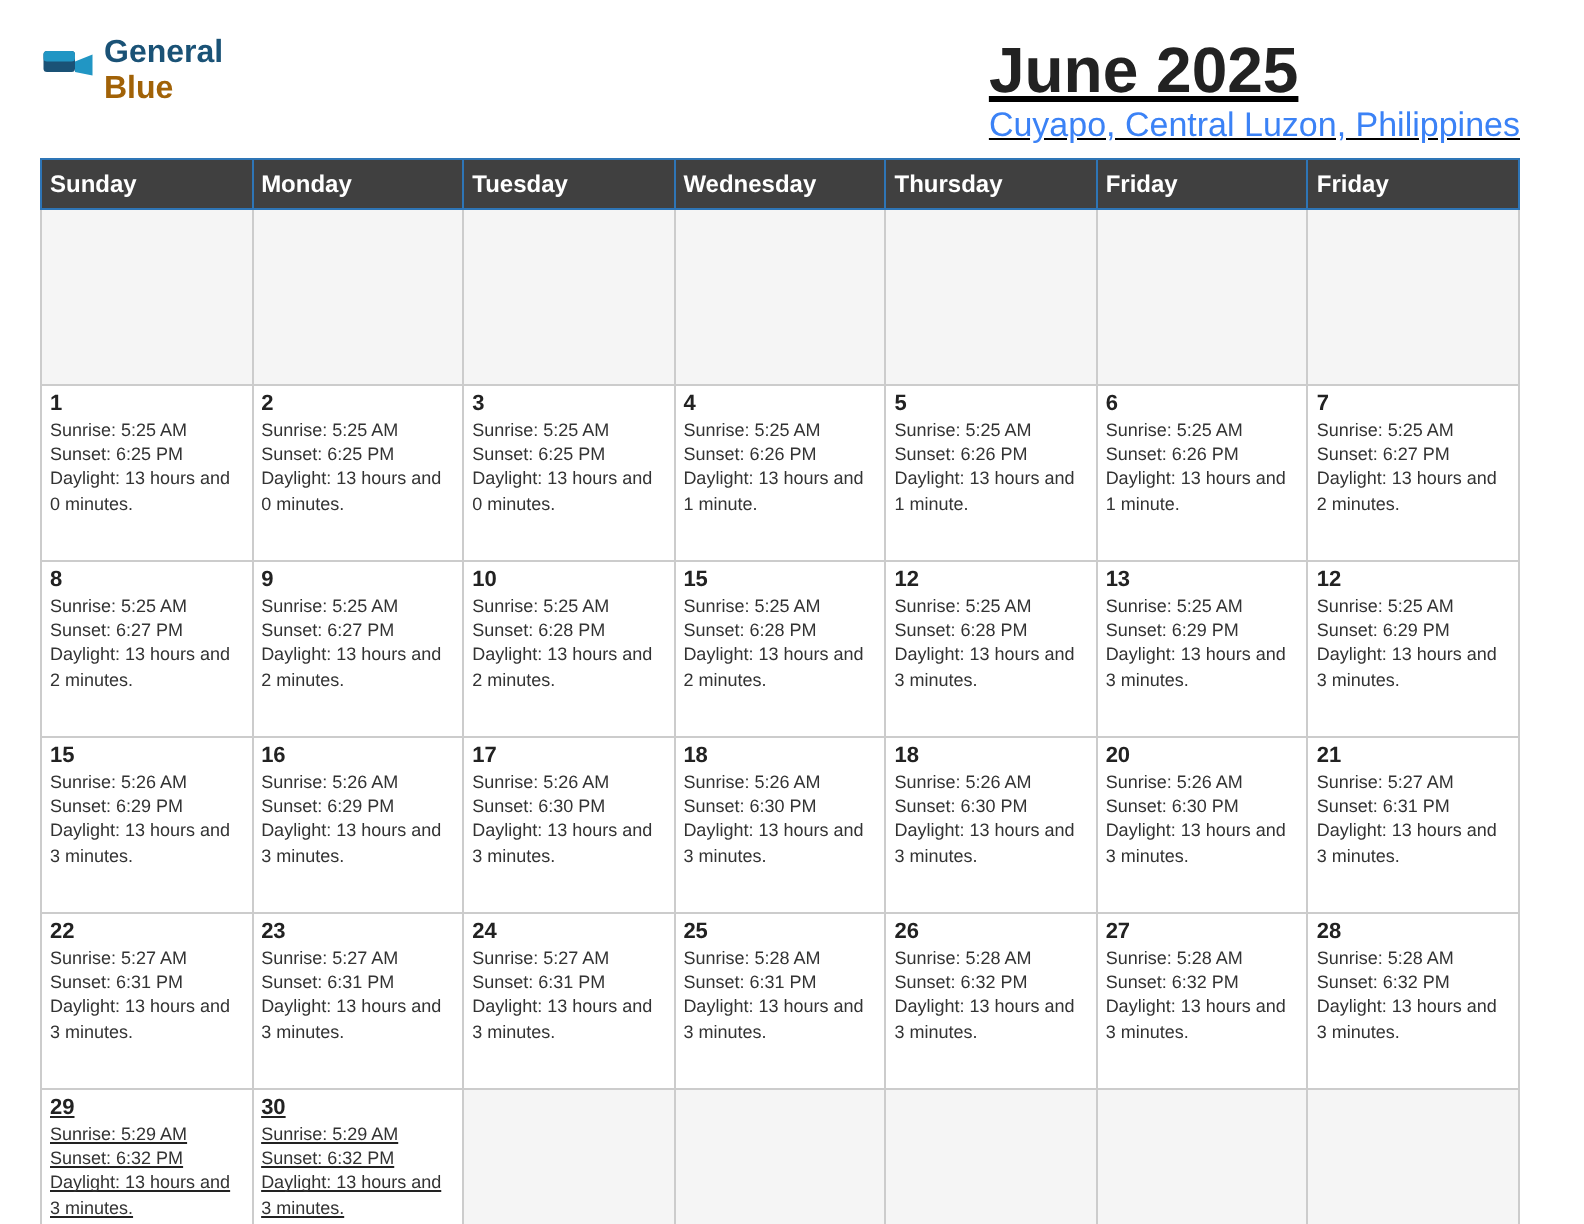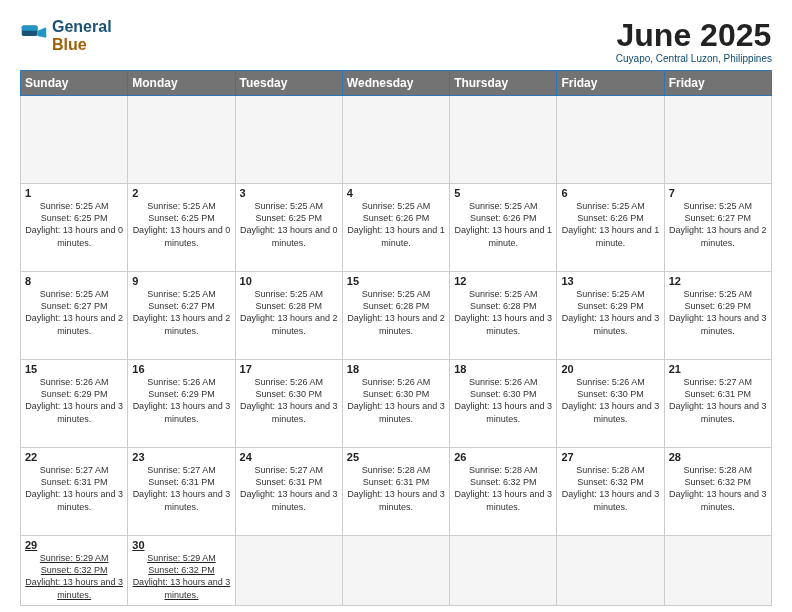--- a/index.html
+++ b/index.html
@@ -6,61 +6,62 @@
     body {
       width: 792px;
       height: 612px;
       font-family: Arial, sans-serif;
       background: #fff;
       overflow: hidden;
     }
     .page {
       width: 792px;
       height: 612px;
-      padding: 18px 20px 10px 20px;
+      padding: 18px 32px 10px 20px;
       display: flex;
       flex-direction: column;
     }
     .header {
       display: flex;
       align-items: flex-start;
       justify-content: space-between;
       margin-bottom: 6px;
     }
     .logo {
       display: flex;
       align-items: center;
     }
     .logo-icon {
       width: 28px;
       height: 28px;
       margin-right: 4px;
     }
     .title-block {
-      text-align: center;
+      text-align: left;
+      text-decoration: underline;
     }
     .month-title {
       font-size: 32px;
       font-weight: bold;
       color: #222;
       line-height: 1.1;
     }
     .location {
-      font-size: 10px;
-      color: #0c4a6e;
+      font-size: 17px;
+      color: #3b82f6;
     }
     .calendar {
       flex: 1;
       border: 1px solid #ccc;
       border-collapse: collapse;
       width: 100%;
       table-layout: fixed;
     }
     .calendar th {
-      background: #737373;
+      background: #404040;
       color: #fff;
       font-size: 12px;
       font-weight: bold;
       padding: 5px 4px;
       text-align: left;
       border: 1px solid #2e75b6;
     }
     .calendar td {
       border: 1px solid #ccc;
       vertical-align: top;
@@ -76,21 +77,20 @@
     .day-num {
       font-size: 11px;
       font-weight: bold;
       display: block;
       margin-bottom: 1px;
     }
     .cell-text {
       font-size: 9px;
       line-height: 1.35;
       color: #333;
-      text-align: center;
     }
     .last-row td {
       height: 70px;
       text-decoration: underline;
     }
   </style>
 </head>
 <body>
 
 <div class="page">

